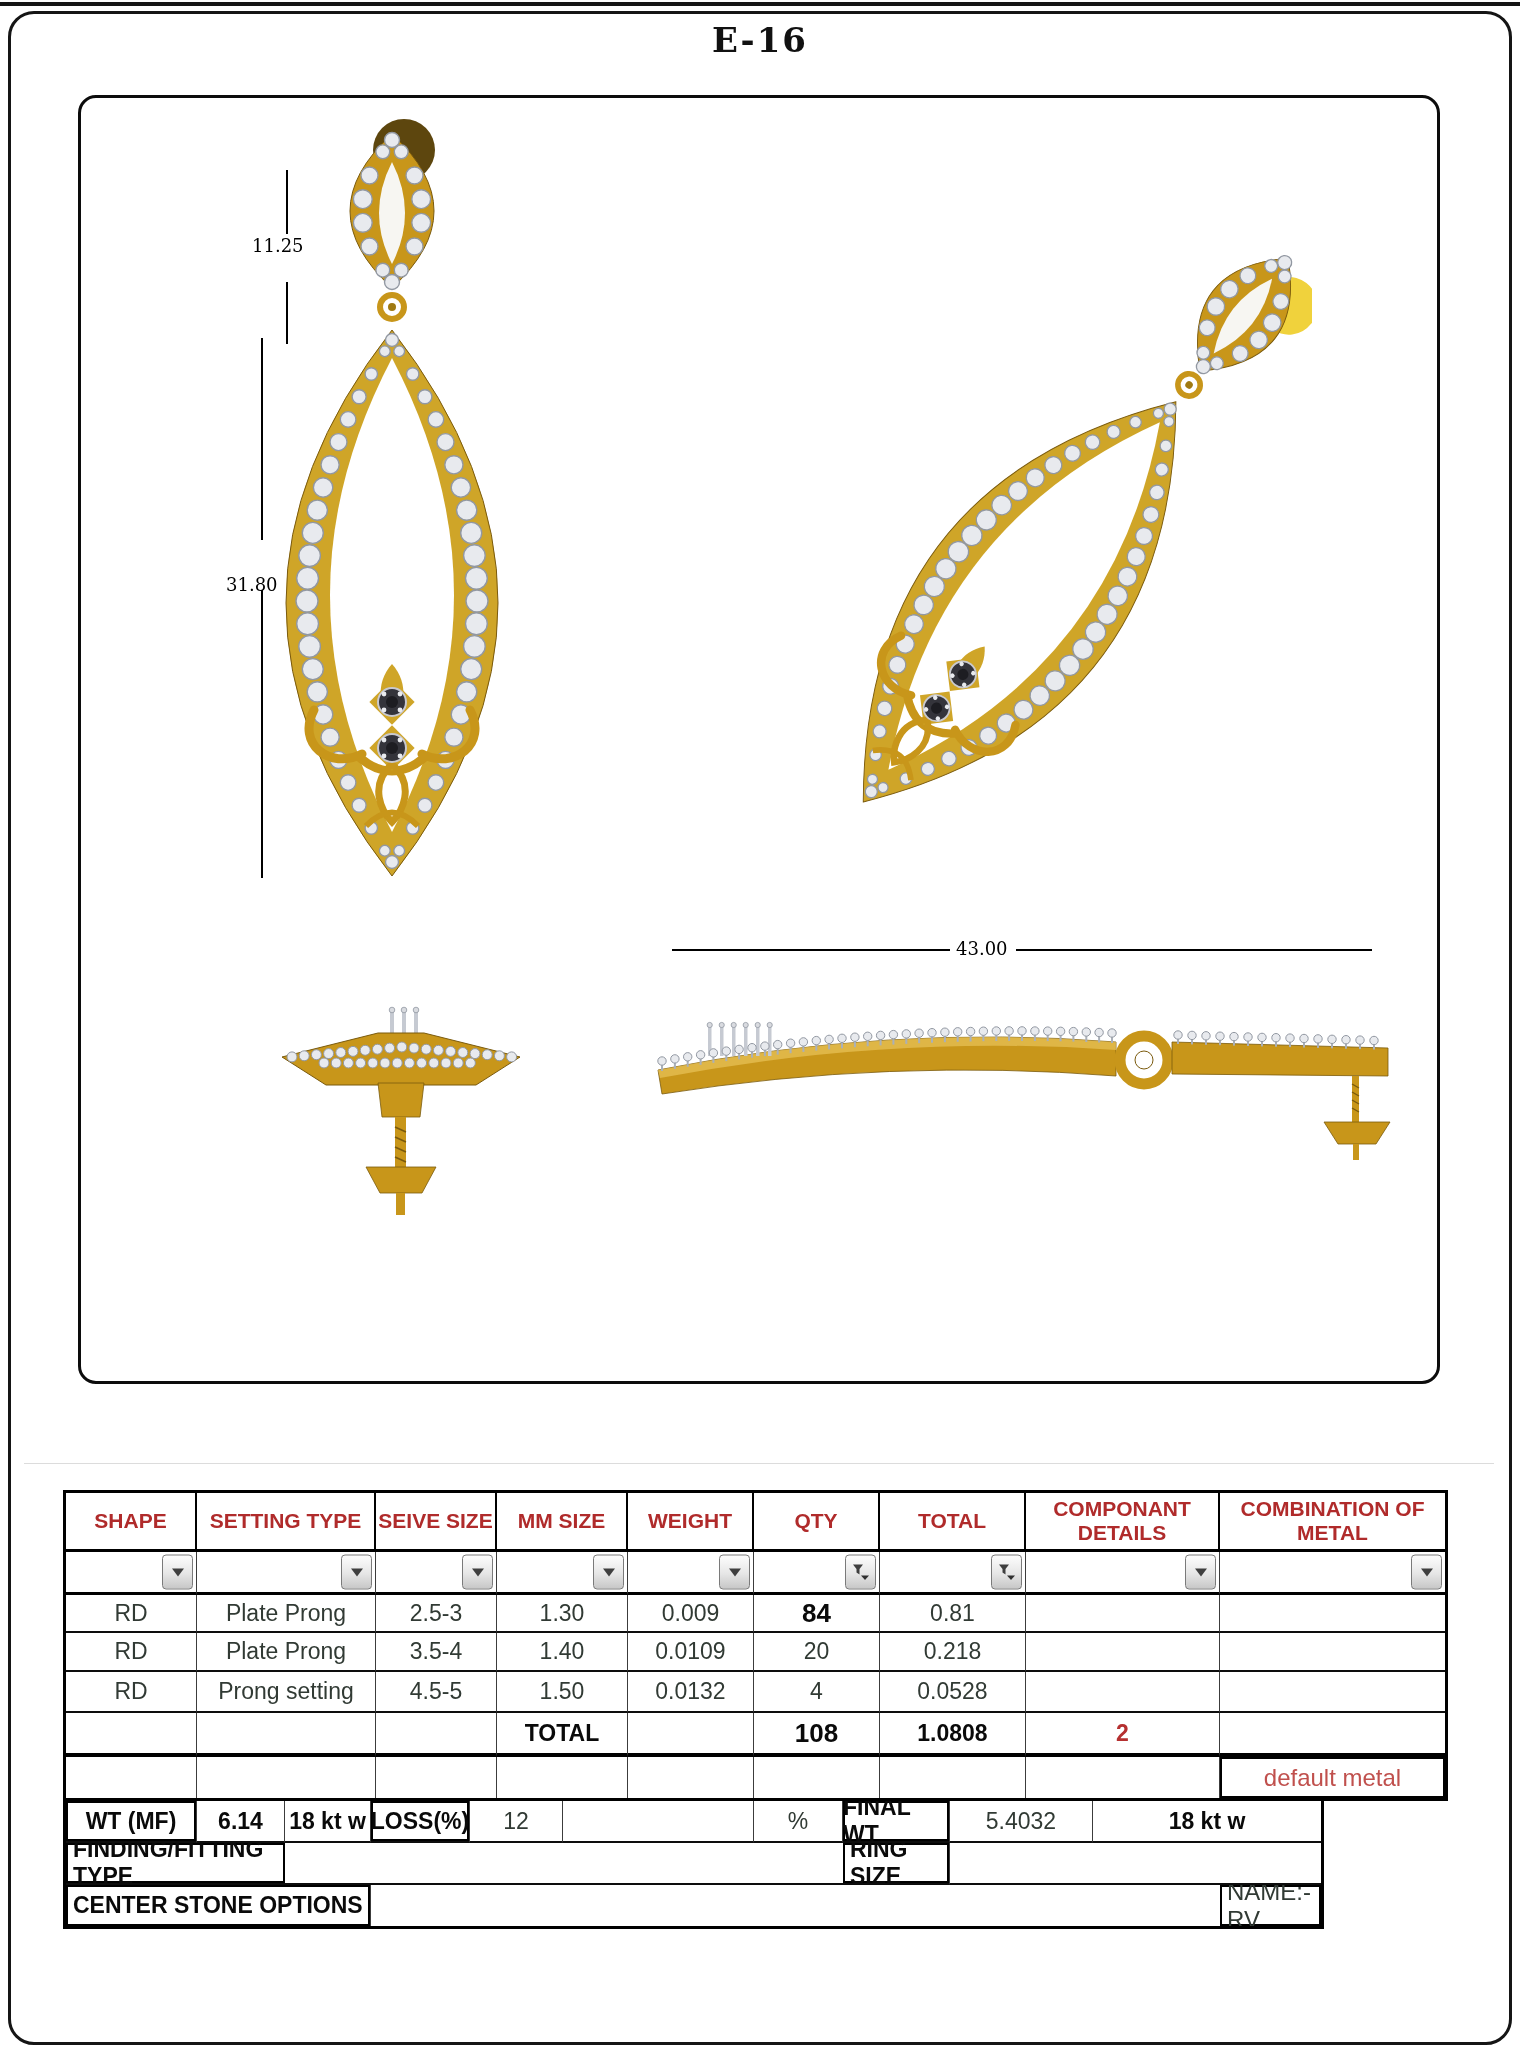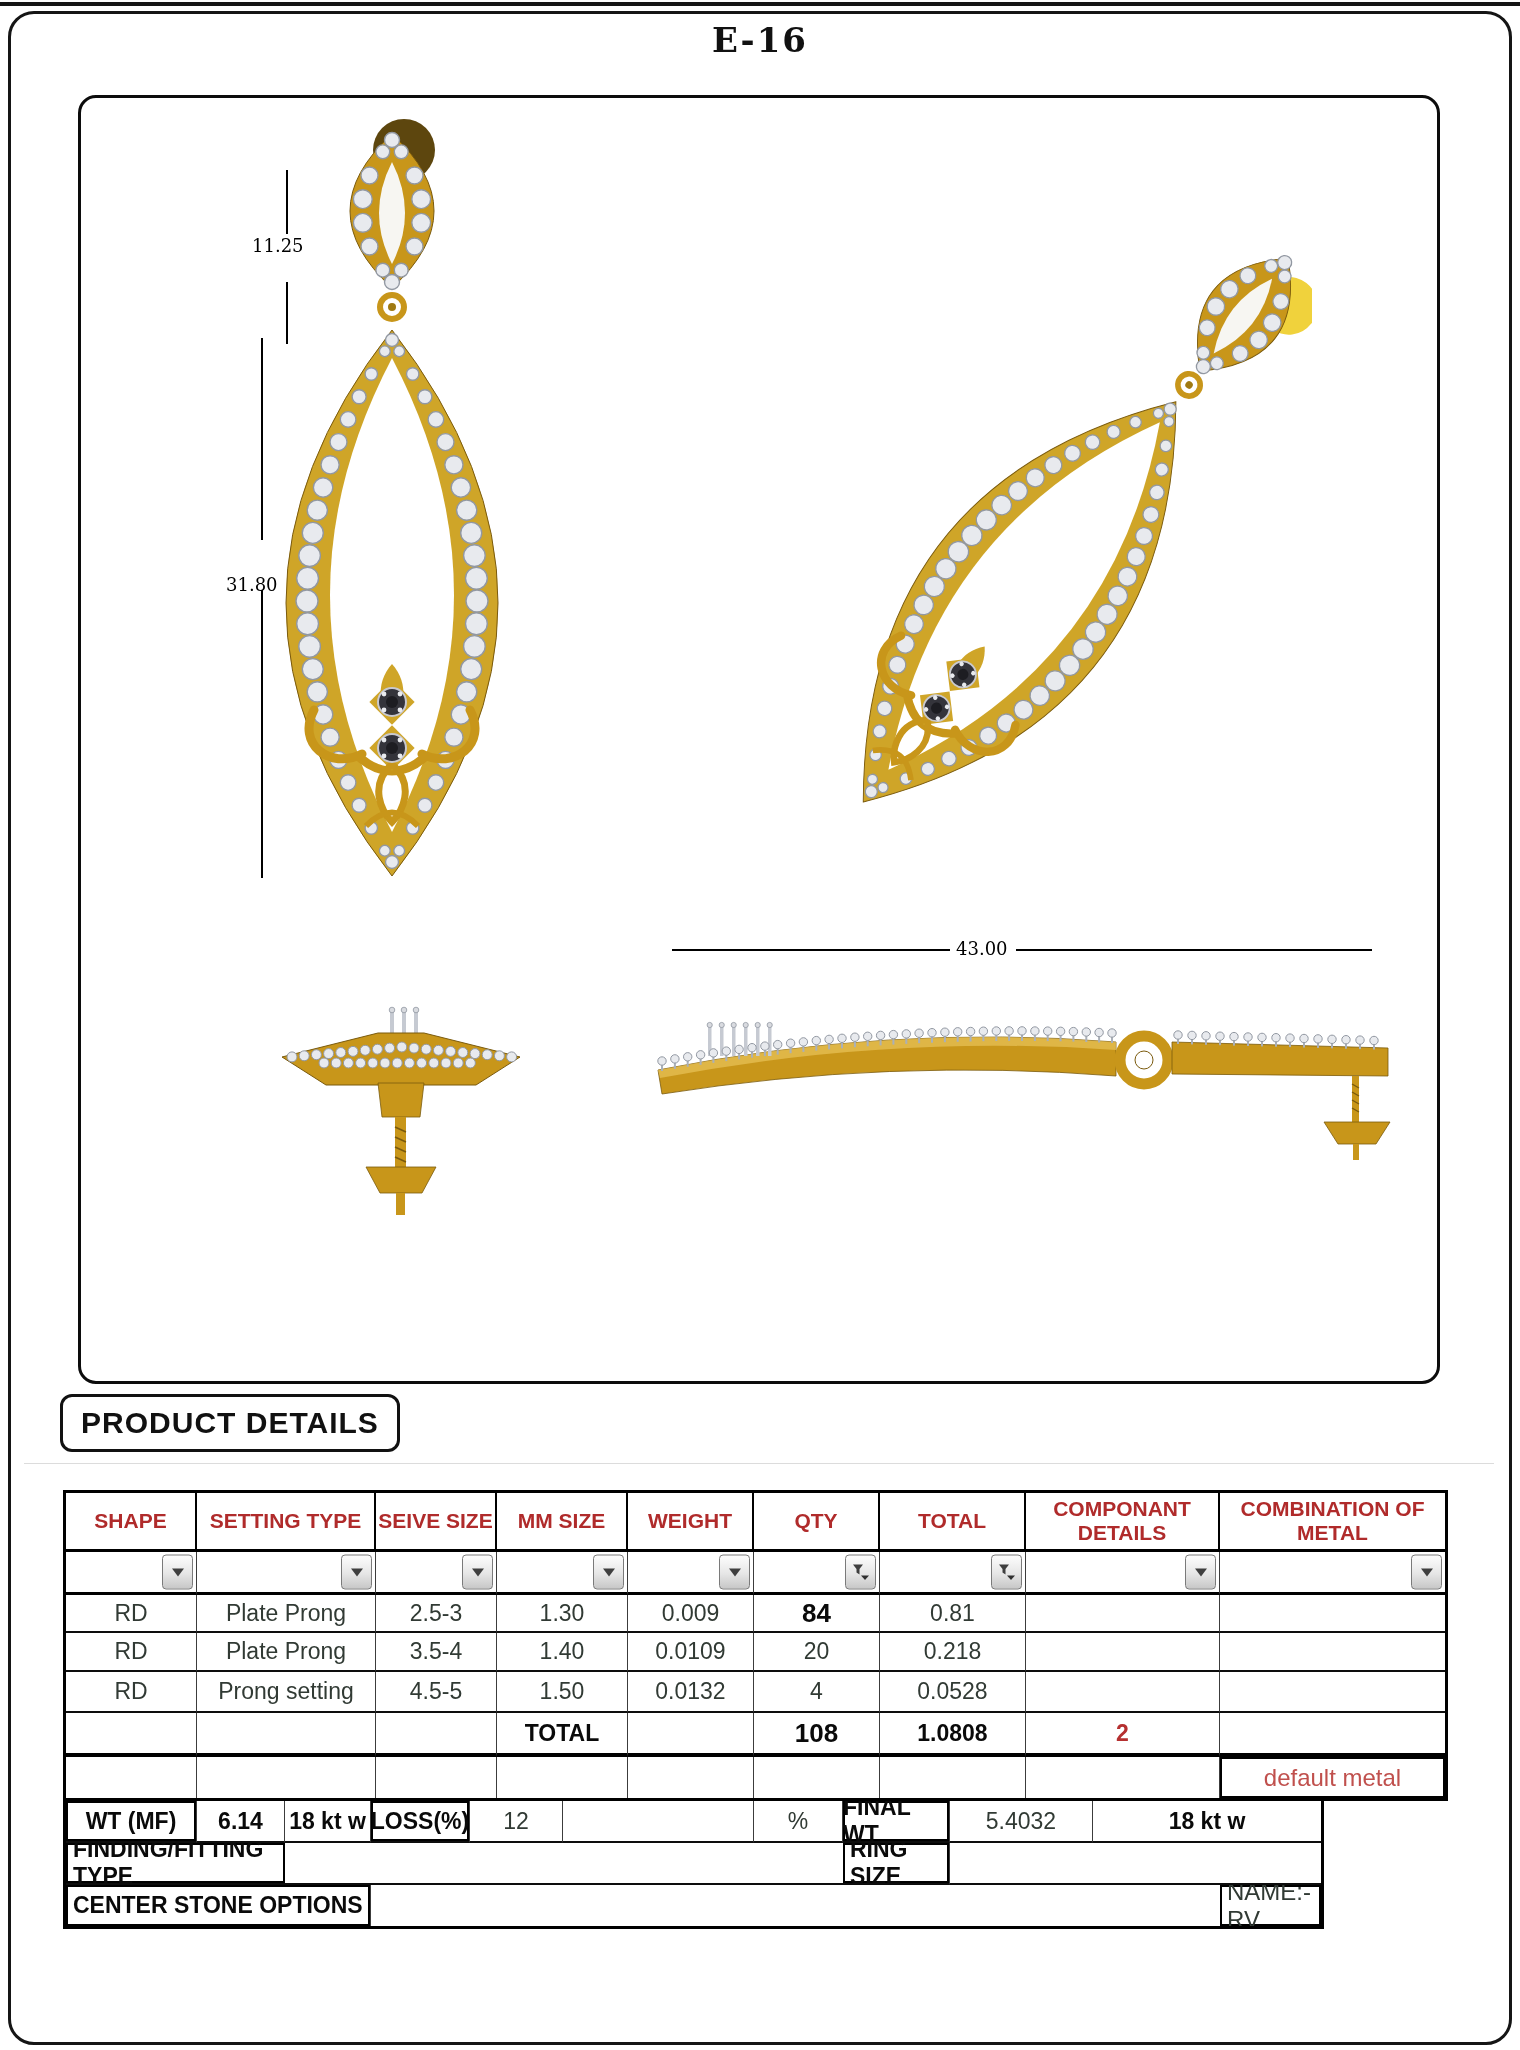--- a/index.html
+++ b/index.html
@@ -434,23 +434,20 @@
         <circle cx="710" cy="60.1" r="4.2" fill="#e8eaee" stroke="#9298a2" stroke-width="1"></circle>
         <rect x="723" y="63.5" width="2" height="6" fill="#aab0b8"></rect>
         <circle cx="724" cy="60.5" r="4.2" fill="#e8eaee" stroke="#9298a2" stroke-width="1"></circle>
     <rect x="702" y="96" width="7" height="46" fill="#c8961a"></rect>
     <path d="M702,104 l7,4 M702,112 l7,4 M702,120 l7,4 M702,128 l7,4" stroke="#7a5a0d" stroke-width="1.4"></path>
     <path d="M674,142 L740,142 L726,164 L688,164 Z" fill="#c8961a" stroke="#7a5a0d" stroke-width="0.8"></path>
     <rect x="703" y="164" width="6" height="16" fill="#c8961a"></rect>
   </svg>
     </div>
 
-  <div id="pd-box">
-    <span>PRODUCT DETAILS</span>
-  </div>
   <div id="pd-underline"></div>
 
   <div id="tbl-top">
 
     <div class="c hd">SHAPE</div>
     <div class="c hd">SETTING TYPE</div>
     <div class="c hd">SEIVE SIZE</div>
     <div class="c hd">MM SIZE</div>
     <div class="c hd">WEIGHT</div>
     <div class="c hd">QTY</div>

